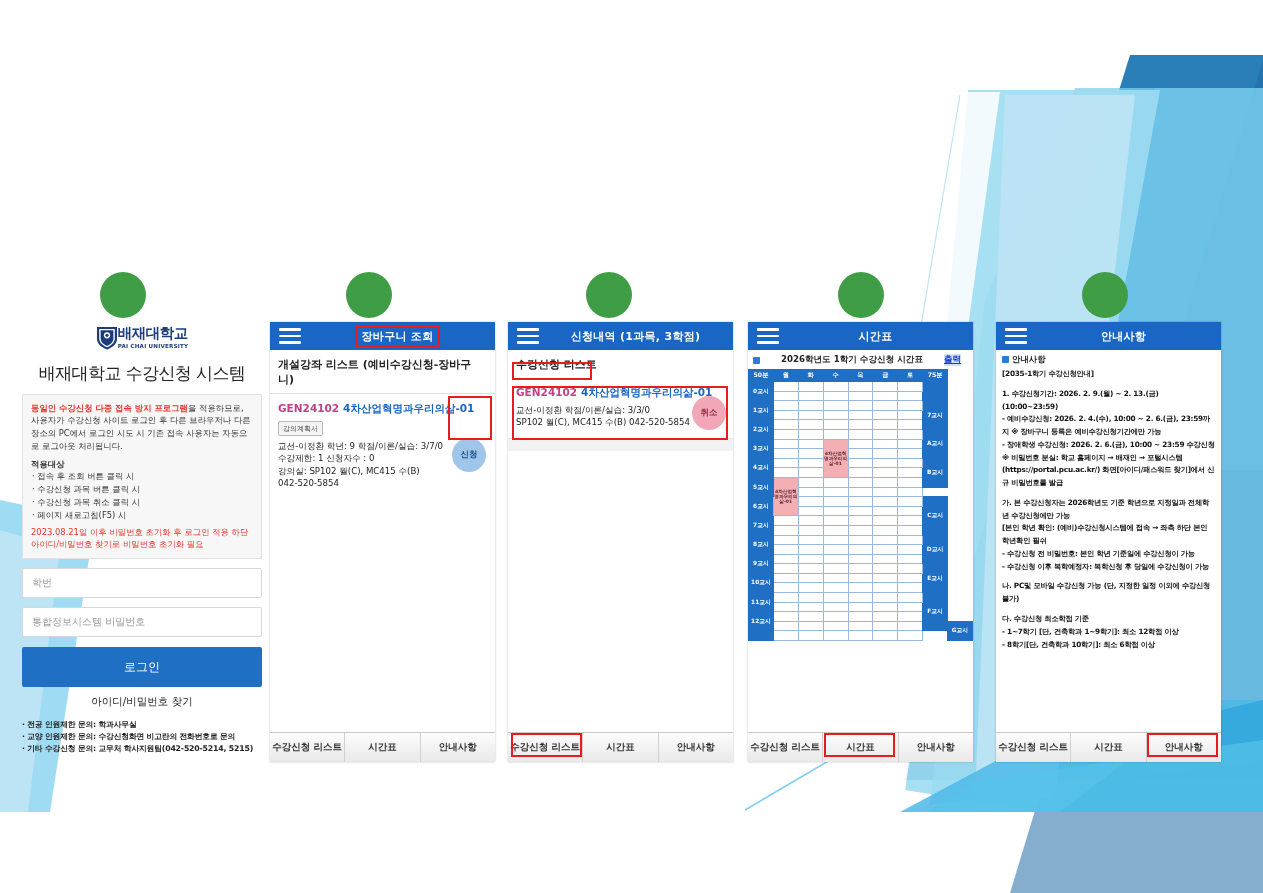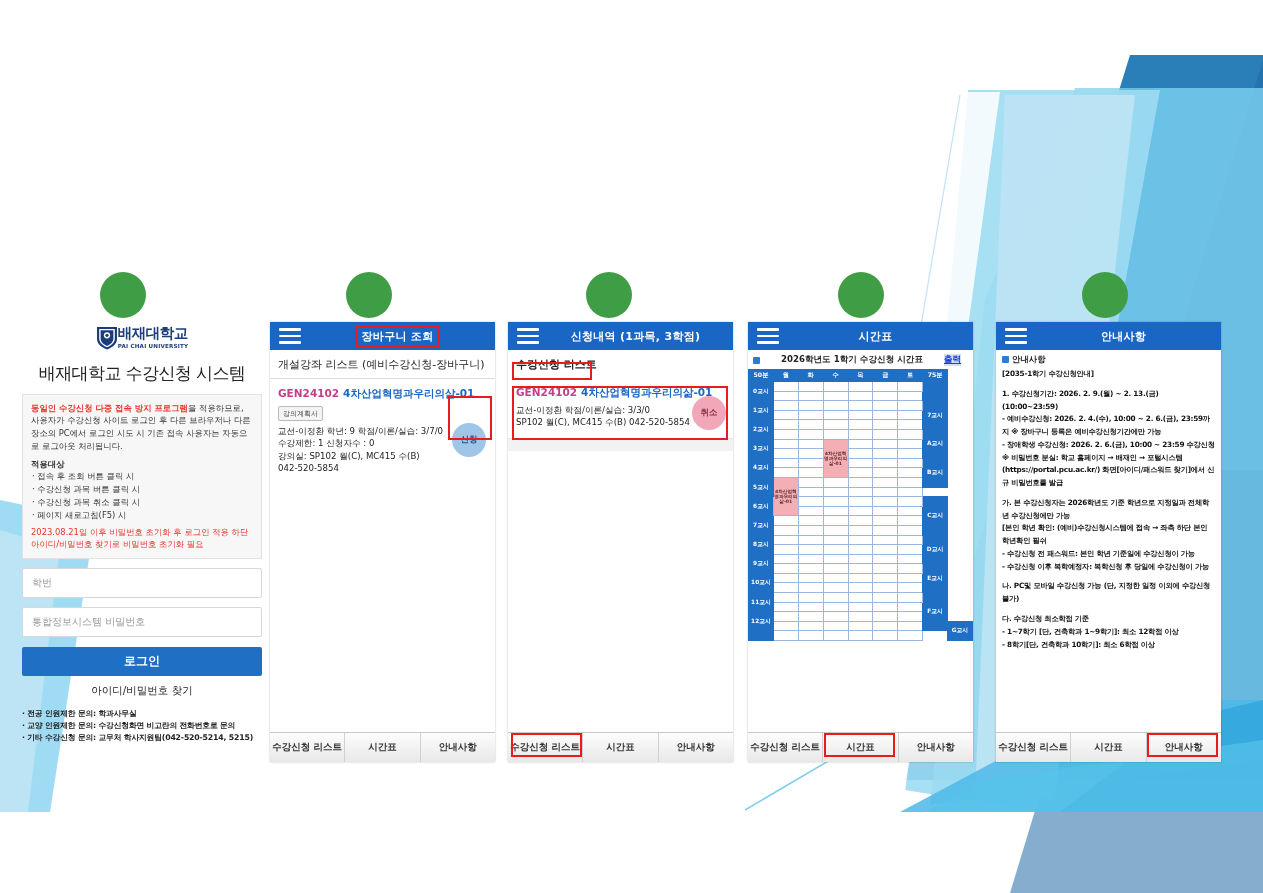--- a/index.html
+++ b/index.html
@@ -78,31 +78,31 @@
   .notice p { margin:0; }
   .notice .head { font-weight:bold; margin-top:5px; }
   .notice .li { margin-left:1px; }
   .notice .warn { color:#e8342b; margin-top:4px; }
   .field {
     margin-top:9px; height:30px; border:1px solid #d8d8d8; border-radius:2px;
     display:flex; align-items:center; padding:0 9px;
     font-size:10px; color:#9a9a9a; background:#fff;
   }
   .login-btn {
-    margin-top:10px; height:29px; background:#1f6fc4; border-radius:2px;
+    margin-top:10px; height:40px; background:#1f6fc4; border-radius:2px;
     display:flex; align-items:center; justify-content:center;
-    color:#fff; font-size:12px; font-weight:bold;
+    color:#fff; font-size:12px; font-weight:normal;
   }
   .find-link { text-align:center; font-size:10.5px; color:#222; margin-top:8px; }
   .contact { margin-top:10px; font-size:7.8px; line-height:1.55; color:#222;
              font-weight:bold; letter-spacing:-.2px; }
 
   
   #phone2 { left:270px; top:322px; width:225px; height:440px; }
-  .sec-title { padding:7px 8px 6px; font-size:11px; font-weight:normal;
+  .sec-title { padding:7px 8px 6px; font-size:11px; font-weight:bold;
                color:#222; border-bottom:1px solid #dcdcdc; }
   .course-card { padding:8px 8px 10px; position:relative; }
   .c-code { color:#c2408a; font-size:10.5px; font-weight:bold; }
   .c-name { color:#1a66c4; font-size:10.5px; font-weight:bold; margin-left:4px; }
   .plan-btn {
     display:inline-block; margin:5px 0 4px; padding:1.5px 4px;
     border:1px solid #b9b9b9; background:#f4f4f4; border-radius:2px;
     font-size:7px; color:#444;
   }
   .c-meta { font-size:8.6px; line-height:1.45; color:#222; }
@@ -586,21 +586,21 @@
     <div class="nt-body">
       <p>[2035-1학기 수강신청안내]</p>
       <div class="gap"></div>
       <p>1. 수강신청기간: 2026. 2. 9.(월) ~ 2. 13.(금) (10:00~23:59)</p>
       <p>- 예비수강신청: 2026. 2. 4.(수), 10:00 ~ 2. 6.(금), 23:59까지 ※ 장바구니 등록은 예비수강신청기간에만 가능</p>
       <p>- 장애학생 수강신청: 2026. 2. 6.(금), 10:00 ~ 23:59 수강신청</p>
       <p>※ 비밀번호 분실: 학교 홈페이지 → 배재인 → 포털시스템 (https://portal.pcu.ac.kr/) 화면[아이디/패스워드 찾기]에서 신규 비밀번호를 발급</p>
       <div class="gap"></div>
       <p>가. 본 수강신청자는 2026학년도 기준 학년으로 지정일과 전체학년 수강신청에만 가능</p>
       <p>[본인 학년 확인: (예비)수강신청시스템에 접속 → 좌측 하단 본인 학년확인 필쉬</p>
-      <p>- 수강신청 전 패스워드: 본인 학년 기준일에 수강신청이 가능</p>
+      <p>- 수강신청 전 비밀번호: 본인 학년 기준일에 수강신청이 가능</p>
       <p>- 수강신청 이후 복학예정자: 복학신청 후 당일에 수강신청이 가능</p>
       <div class="gap"></div>
       <p>나. PC및 모바일 수강신청 가능 (단, 지정한 일정 이외에 수강신청 불가)</p>
       <div class="gap"></div>
       <p>다. 수강신청 최소학점 기준</p>
       <p>- 1~7학기 [단, 건축학과 1~9학기]: 최소 12학점 이상</p>
       <p>- 8학기[단, 건축학과 10학기]: 최소 6학점 이상</p>
       <p></p>
     </div>
   </div>

